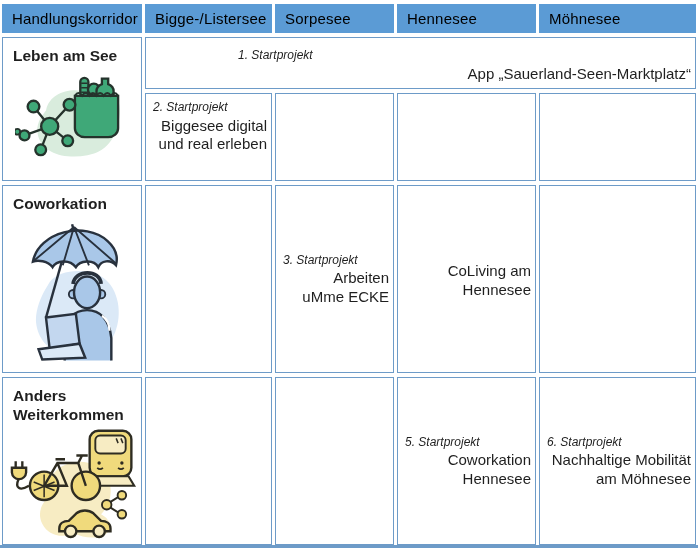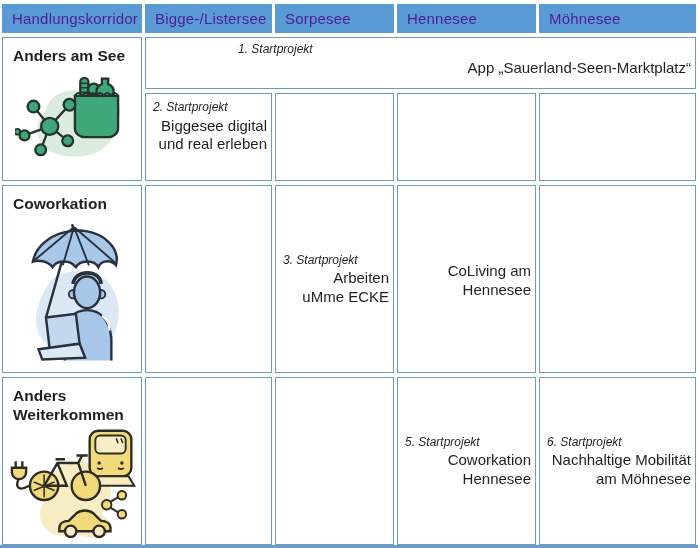--- a/index.html
+++ b/index.html
@@ -22,30 +22,30 @@
     width:698px;height:548px;
     padding:4px 2px 0 2px;
     border-bottom:3px solid var(--border);
     display:grid;
     grid-template-columns:140px 127px 119px 139px 1fr;
     grid-template-rows:29px 52px 88px 188px 1fr;
     gap:4px 3px;
     background:#ffffff;
   }
   .th{
-    background:var(--header-bg);color:#4c1d95;
+    background:var(--header-bg);color:#000000;
     font-size:15px;display:flex;align-items:center;
     padding-left:10px;letter-spacing:.2px;
   }
   .cell{border:1.5px solid var(--border);background:#ffffff;}
   .proj{padding:6px 4px 4px 7px;}
   .proj .num{font-style:italic;font-size:12px;line-height:1.3;}
   .proj .title{font-size:15px;line-height:1.26;margin-top:1px;white-space:pre-line;text-align:right;}
   .proj.vcenter{display:flex;flex-direction:column;justify-content:center;}
-  .proj.merged{padding-left:92px;padding-top:4px;}
+  .proj.merged{padding-left:92px;padding-top:10px;}
   .rowhead{
     padding:8px 6px 4px 10px;display:flex;flex-direction:column;
   }
   .rowhead .rlabel{font-weight:bold;font-size:15.5px;line-height:1.25;white-space:pre-line;}
   .rowhead .iconbox{flex:1;display:flex;align-items:center;justify-content:center;}
   svg{display:block;}
 </style>
 </head>
 <body>
 
@@ -61,21 +61,21 @@
       <span>Bigge-/Listersee</span>
     </div>
   <div class="th" style="grid-column:4;grid-row:1">
       <span>Hennesee</span>
     </div>
   <div class="th" style="grid-column:5;grid-row:1">
       <span>Möhnesee</span>
     </div>
 
   <div class="cell rowhead" style="grid-column:1;grid-row:2 / span 2">
-    <div class="rlabel">Anders am See</div>
+    <div class="rlabel">Leben am See</div>
     <div class="iconbox">
       <span>
         <svg width="118" height="90" viewBox="0 0 130 100">
           <path d="M34,38 C38,18 62,12 80,18 C100,6 118,20 116,42 C114,64 104,84 80,88 C56,93 30,86 25,66 C22,54 28,46 34,38 Z" fill="var(--green-light)"></path>
           <g stroke="#25332c" stroke-width="2.6" fill="none">
             <rect x="72" y="2" width="9" height="22" rx="4.5" fill="var(--green)"></rect>
             <path d="M73,8 h7 M73,13 h7 M73,18 h7" stroke-width="1.6"></path>
             <circle cx="87" cy="15" r="6.5" fill="var(--green)"></circle>
             <path d="M96,3 h7 v6 c4,1.5 6,4.5 6,8 v6 h-19 v-6 c0-3.5 2-6.5 6-8 Z" fill="var(--green)"></path>
             <path d="M66,22 h48 v36 c0,6 -5,10 -11,10 h-26 c-6,0 -11,-4 -11,-10 Z" fill="var(--green)"></path>

